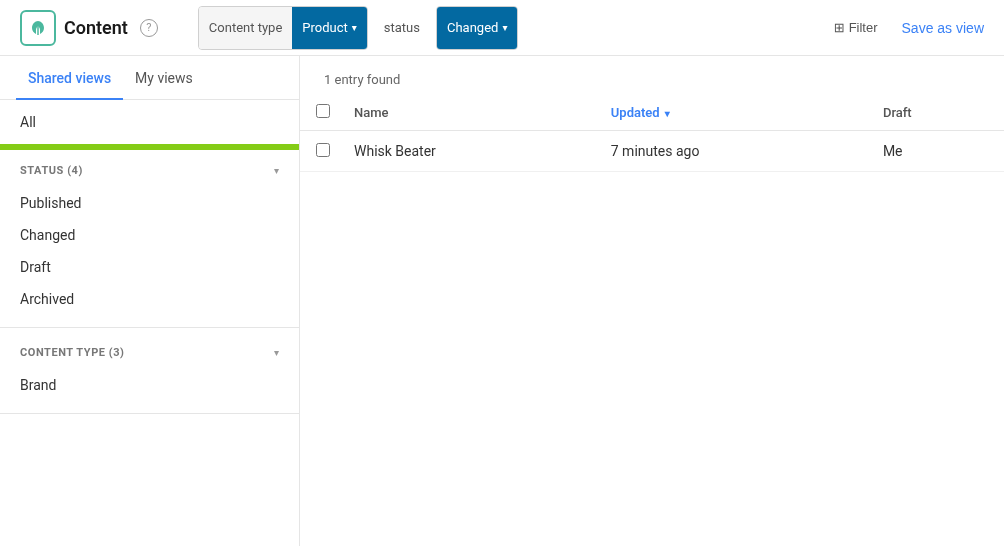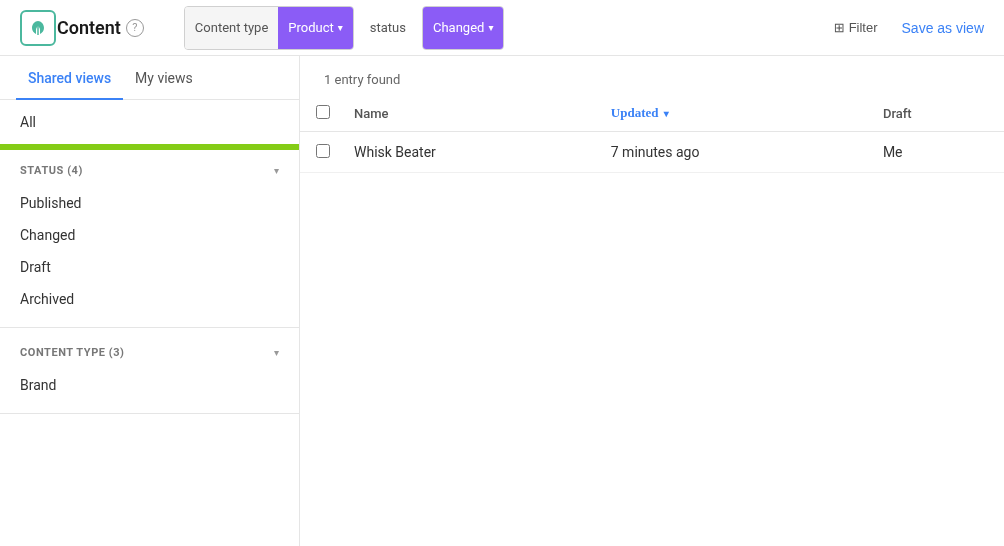--- a/index.html
+++ b/index.html
@@ -11,21 +11,21 @@
       align-items: center;
       padding: 0 20px;
       height: 56px;
       border-bottom: 1px solid #e5e5e5;
       background: #fff;
       flex-shrink: 0;
     }
     .header-logo {
       display: flex;
       align-items: center;
-      gap: 1px;
+      gap: 8px;
       margin-right: 20px;
       justify-content: flex-end;
     }
     .logo-icon {
       width: 36px;
       height: 36px;
       border: 2px solid #4bb89e;
       border-radius: 6px;
       display: flex;
       align-items: center;
@@ -71,21 +71,21 @@
       background: #f5f5f5;
       height: 100%;
       display: flex;
       align-items: center;
     }
     .filter-tag-value {
       display: flex;
       align-items: center;
       gap: 4px;
       padding: 0 10px;
-      background: #8b5cf6;
+      background: #0369a1;
       color: #fff;
       font-size: 13px;
       height: 100%;
       cursor: pointer;
     }
     .filter-tag-value .chevron {
       font-size: 10px;
     }
     .filter-status-label {
       padding: 0 10px;
@@ -219,21 +219,20 @@
     .content-table th {
       padding: 10px 16px;
       text-align: left;
       font-size: 13px;
       font-weight: 500;
       color: #555;
     }
     .content-table th.sorted {
       color: #3b82f6;
       font-weight: 600;
-      font-family: Liberation Serif, serif;
     }
     .content-table th .sort-icon {
       font-size: 10px;
       margin-left: 2px;
     }
     .content-table td {
       padding: 12px 16px;
       font-size: 14px;
       color: #333;
       border-bottom: 1px solid #f0f0f0;

